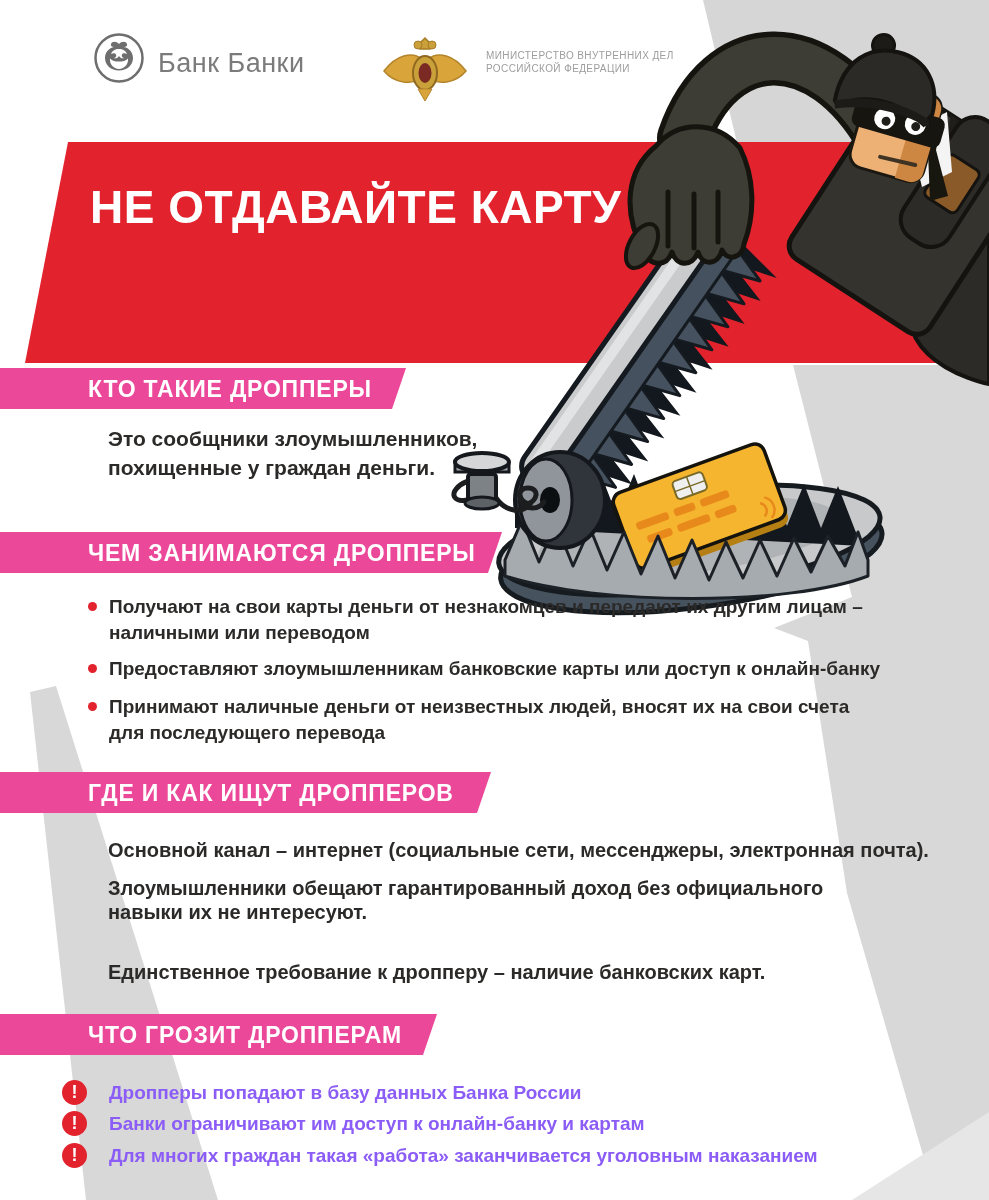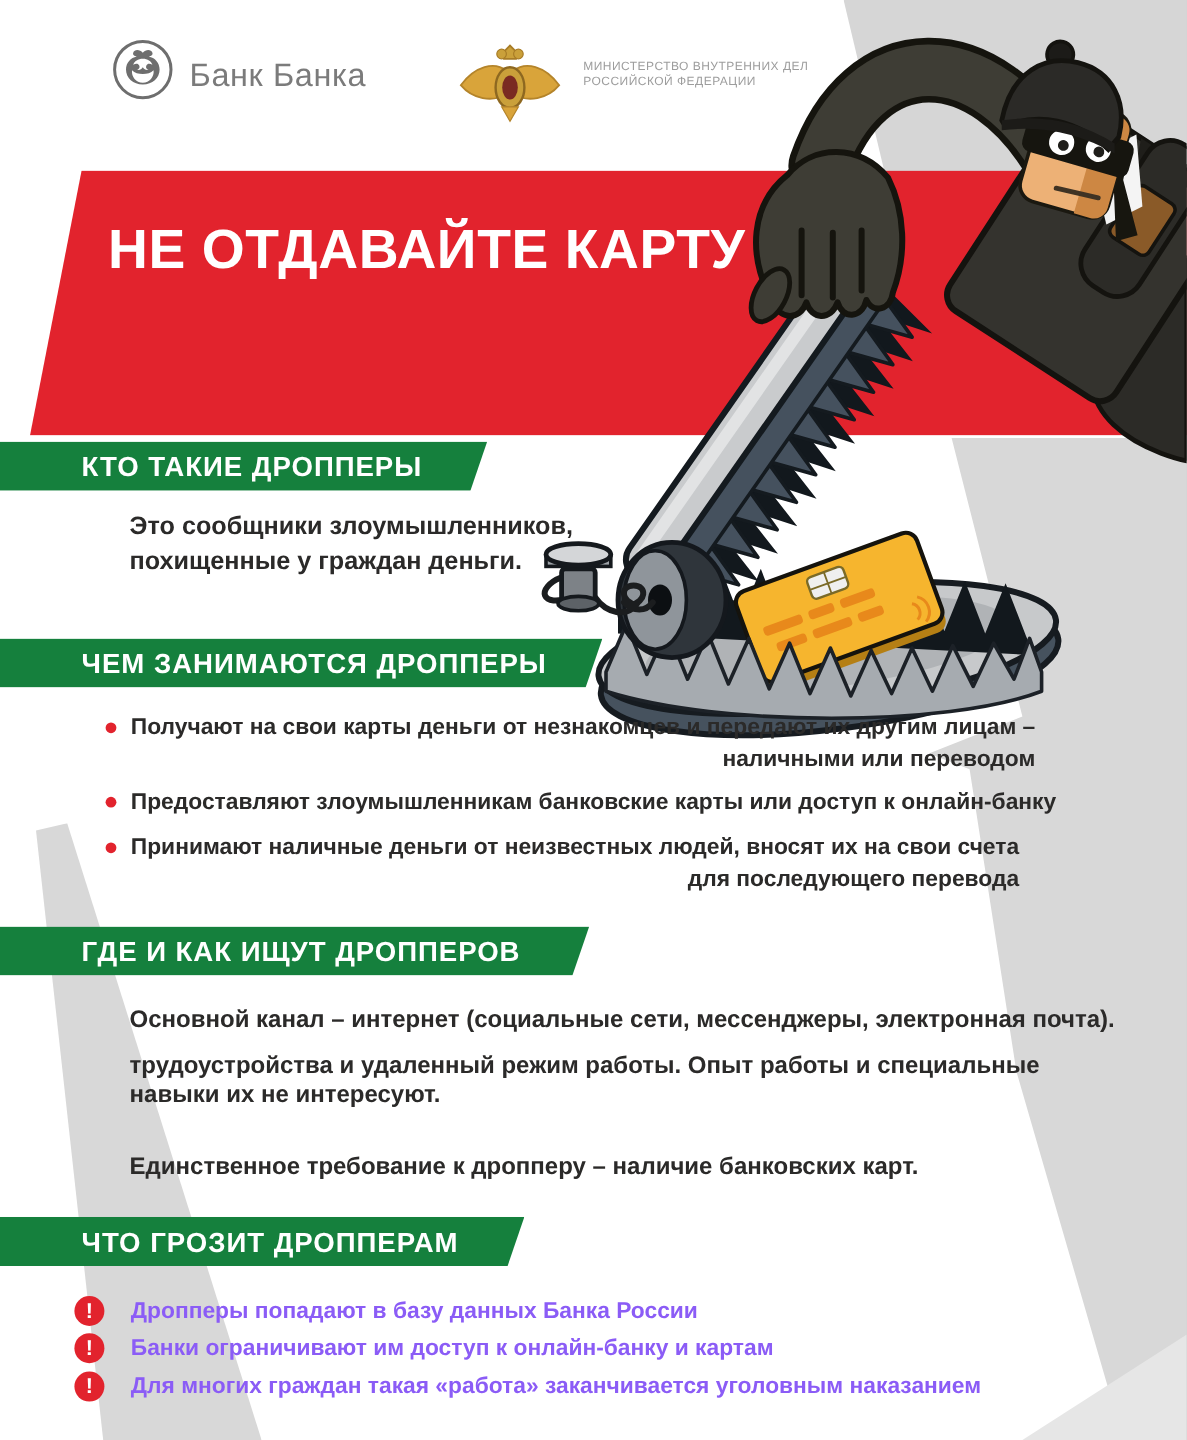--- a/index.html
+++ b/index.html
@@ -28,36 +28,36 @@
     background:#e2232d;
     clip-path:polygon(68px 0, 989px 0, 989px 221px, 25px 221px);
   }
   .title { position:absolute; left:90px; top:33px; font-size:46px; line-height:65px;
            font-weight:bold; color:#ffffff; letter-spacing:0.5px; }
   .title span { display:block; }
 
   
   .sec-banner {
     position:absolute; left:0; height:41px; z-index:4;
-    background:#15803d; color:#ffffff; font-weight:bold; font-size:23px;
-    line-height:42px; letter-spacing:0.8px; padding-left:68px; box-sizing:border-box;
+    background:#ec4899; color:#ffffff; font-weight:bold; font-size:23px;
+    line-height:42px; letter-spacing:0.8px; padding-left:88px; box-sizing:border-box;
     clip-path:polygon(0 0, 100% 0, calc(100% - 14px) 100%, 0 100%);
   }
   .banner-1 { top:368px; width:406px; }
   .banner-2 { top:532px; width:502px; }
   .banner-3 { top:772px; width:491px; }
   .banner-4 { top:1014px; width:437px; }
 
   .textblock { position:absolute; z-index:4; font-weight:bold; color:#2b2a29; }
   .textblock span { display:block; white-space:nowrap; }
   .sec1-par { left:108px; top:424px; font-size:21px; line-height:29px; }
 
   .bullet { position:absolute; left:88px; z-index:4; display:flex; }
   .bullet .dot { width:9px; height:9px; border-radius:50%; background:#e2232d; margin:8px 12px 0 0; flex:0 0 auto; }
-  .bullet .btxt { font-weight:bold; font-size:19px; line-height:26px; color:#2b2a29;text-align:right; }
+  .bullet .btxt { font-weight:bold; font-size:19px; line-height:26px; color:#2b2a29; }
   .bullet .btxt span { display:block; white-space:nowrap; }
   .bullet-1 { top:594px; } .bullet-2 { top:656px; } .bullet-3 { top:694px; }
 
   .sec3-par { left:108px; font-size:20px; line-height:23.5px; }
   .par-1 { top:839px; } .par-2 { top:877px; } .par-3 { top:961px; }
 
   .warning { position:absolute; left:62px; z-index:4; display:flex; align-items:flex-start; }
   .warning .wicon { width:25px; height:25px; border-radius:50%; background:#e2232d; color:#fff;
                     font-weight:bold; font-size:18px; line-height:25px; text-align:center; flex:0 0 auto; }
   .warning .wtxt { margin-left:22px; font-weight:bold; font-size:19px; line-height:25px; color:#8b5cf6; white-space:nowrap; }
@@ -73,21 +73,21 @@
   <div class="bg shape-top-right"></div>
   <div class="bg shape-right-band"></div>
   <div class="bg shape-left-band"></div>
   <div class="bg shape-corner"></div>
 
   <div class="logos">
     <svg class="cbr-eagle" width="52" height="52" viewBox="0 0 52 52">
       <circle cx="26" cy="26" r="23.5" fill="none" stroke="#6e6e6e" stroke-width="2.5"></circle>
       <path fill="#6e6e6e" d="M26 12c-2.5-3-7-3-8 0-.6 1.8 1 3 3 3-5 1-9 5.2-9 11 0 7 6 12.5 14 12.5S40 33 40 26c0-5.8-4-10-9-11 2 0 3.6-1.2 3-3-1-3-5.5-3-8 0zm0 5c4 0 7 2 8 5-2-1-4-1.4-5 .6-.8 1.6.2 3.4 2 3.4-2 .8-3.6 0-5-2-1.4 2-3 2.8-5 2 1.8 0 2.8-1.8 2-3.4-1-2-3-1.6-5-.6 1-3 4-5 8-5zm-9 9.5c2.2 2.3 5.4 3.1 9 3.1s6.8-.8 9-3.1c.6 5.5-3.4 10.4-9 10.4s-9.6-4.9-9-10.4z"></path>
     </svg>
-    <span class="cbr-text">Банк Банка</span>
+    <span class="cbr-text">Банк Банки</span>
 
     <svg class="mvd-emblem" width="86" height="68" viewBox="0 0 86 68">
       <path fill="#d9a43a" stroke="#b4842a" stroke-width="1.5" d="M2 36 C14 20 30 16 40 24 L40 44 C28 50 12 48 2 36 Z"></path>
       <path fill="#d9a43a" stroke="#b4842a" stroke-width="1.5" d="M84 36 C72 20 56 16 46 24 L46 44 C58 50 74 48 84 36 Z"></path>
       <path fill="#caa03a" stroke="#a87c26" stroke-width="1.5" d="M38 8 L43 3 L48 8 L48 14 L38 14 Z"></path>
       <circle cx="36" cy="10" r="4" fill="#caa03a" stroke="#a87c26"></circle>
       <circle cx="50" cy="10" r="4" fill="#caa03a" stroke="#a87c26"></circle>
       <ellipse cx="43" cy="38" rx="12" ry="17" fill="#caa03a" stroke="#8e6820" stroke-width="2"></ellipse>
       <ellipse cx="43" cy="38" rx="6.5" ry="10" fill="#7a2a22"></ellipse>
       <path fill="#d9a43a" stroke="#b4842a" d="M36 54 L43 66 L50 54 Z"></path>
@@ -132,21 +132,21 @@
     <div class="btxt">
       <span>Принимают наличные деньги от неизвестных людей, вносят их на свои счета</span>
       <span>для последующего перевода</span>
     </div>
   </div>
 
   <div class="textblock sec3-par par-1">
     <span>Основной канал – интернет (социальные сети, мессенджеры, электронная почта).</span>
   </div>
   <div class="textblock sec3-par par-2">
-    <span>трудоустройства и удаленный режим работы. Опыт работы и специальные</span>
+    <span>Злоумышленники обещают гарантированный доход без официального</span>
     <span>навыки их не интересуют.</span>
   </div>
   <div class="textblock sec3-par par-3">
     <span>Единственное требование к дропперу – наличие банковских карт.</span>
   </div>
 
   <div class="warning warning-1">
     <div class="wicon">!</div>
     <div class="wtxt">Дропперы попадают в базу данных Банка России</div>
   </div>

